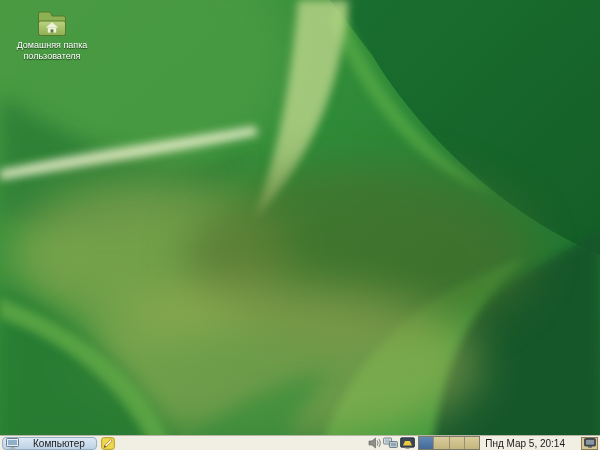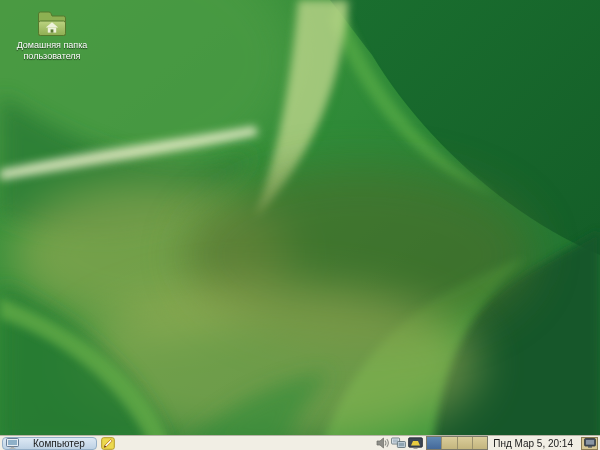--- a/index.html
+++ b/index.html
@@ -41,21 +41,21 @@
   .tray{display:flex;align-items:center;gap:2px;margin-right:3px;}
   .tray-btn{display:flex;align-items:center;cursor:pointer;}
   .ws-switcher{
     display:flex;width:60px;height:12px;border:1px solid #7c7a6a;
     box-sizing:content-box;cursor:pointer;
   }
   .ws-cell{flex:1;border-right:1px solid #99906c;}
   .ws-cell:last-child{border-right:none;}
   .ws-cell.inactive{background:linear-gradient(#dacd9b,#c3b57d);}
   .ws-cell.active{background:linear-gradient(#6089b4,#44699a);}
-  .clock{margin:0 8px 0 5px;white-space:nowrap;font-size:10px;cursor:default;}
+  .clock{margin:0 16px 0 5px;white-space:nowrap;font-size:10px;cursor:default;}
   .corner-btn{
     width:17px;height:13px;background:#d7c794;border:1px solid #8b7c52;
     box-sizing:border-box;display:flex;align-items:center;justify-content:center;
     cursor:pointer;
   }
 </style>
 </head>
 <body>
 
 <div class="screen">

